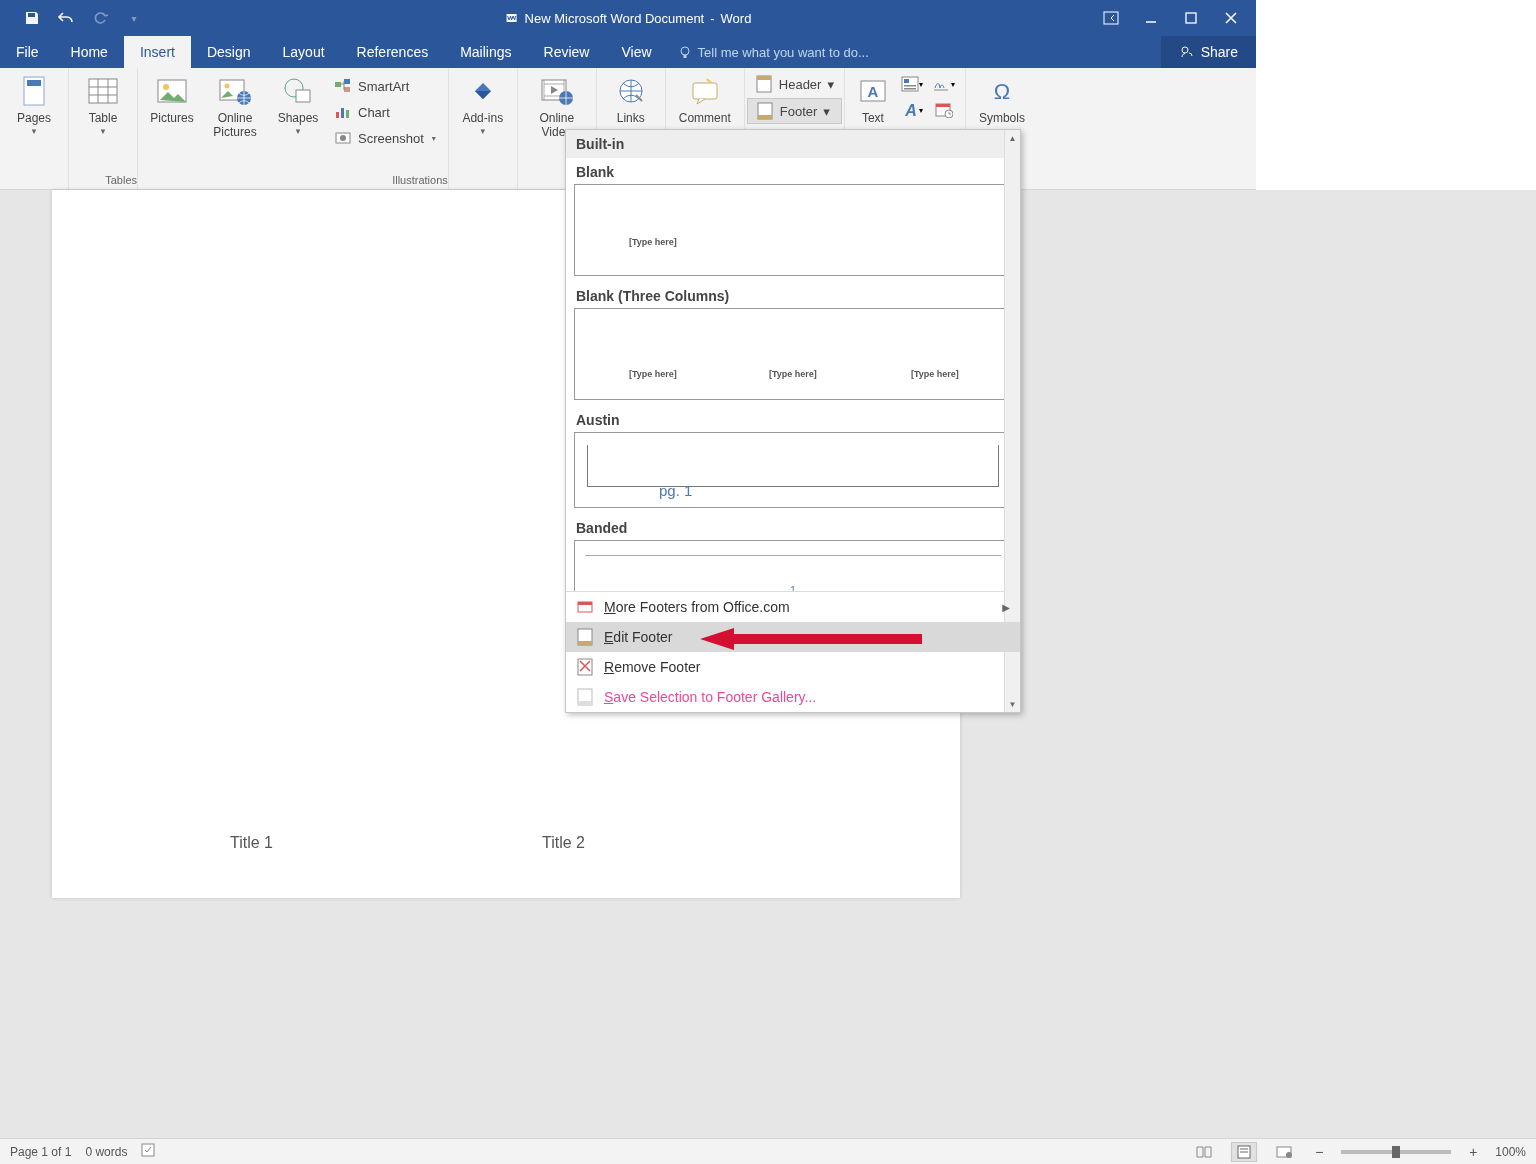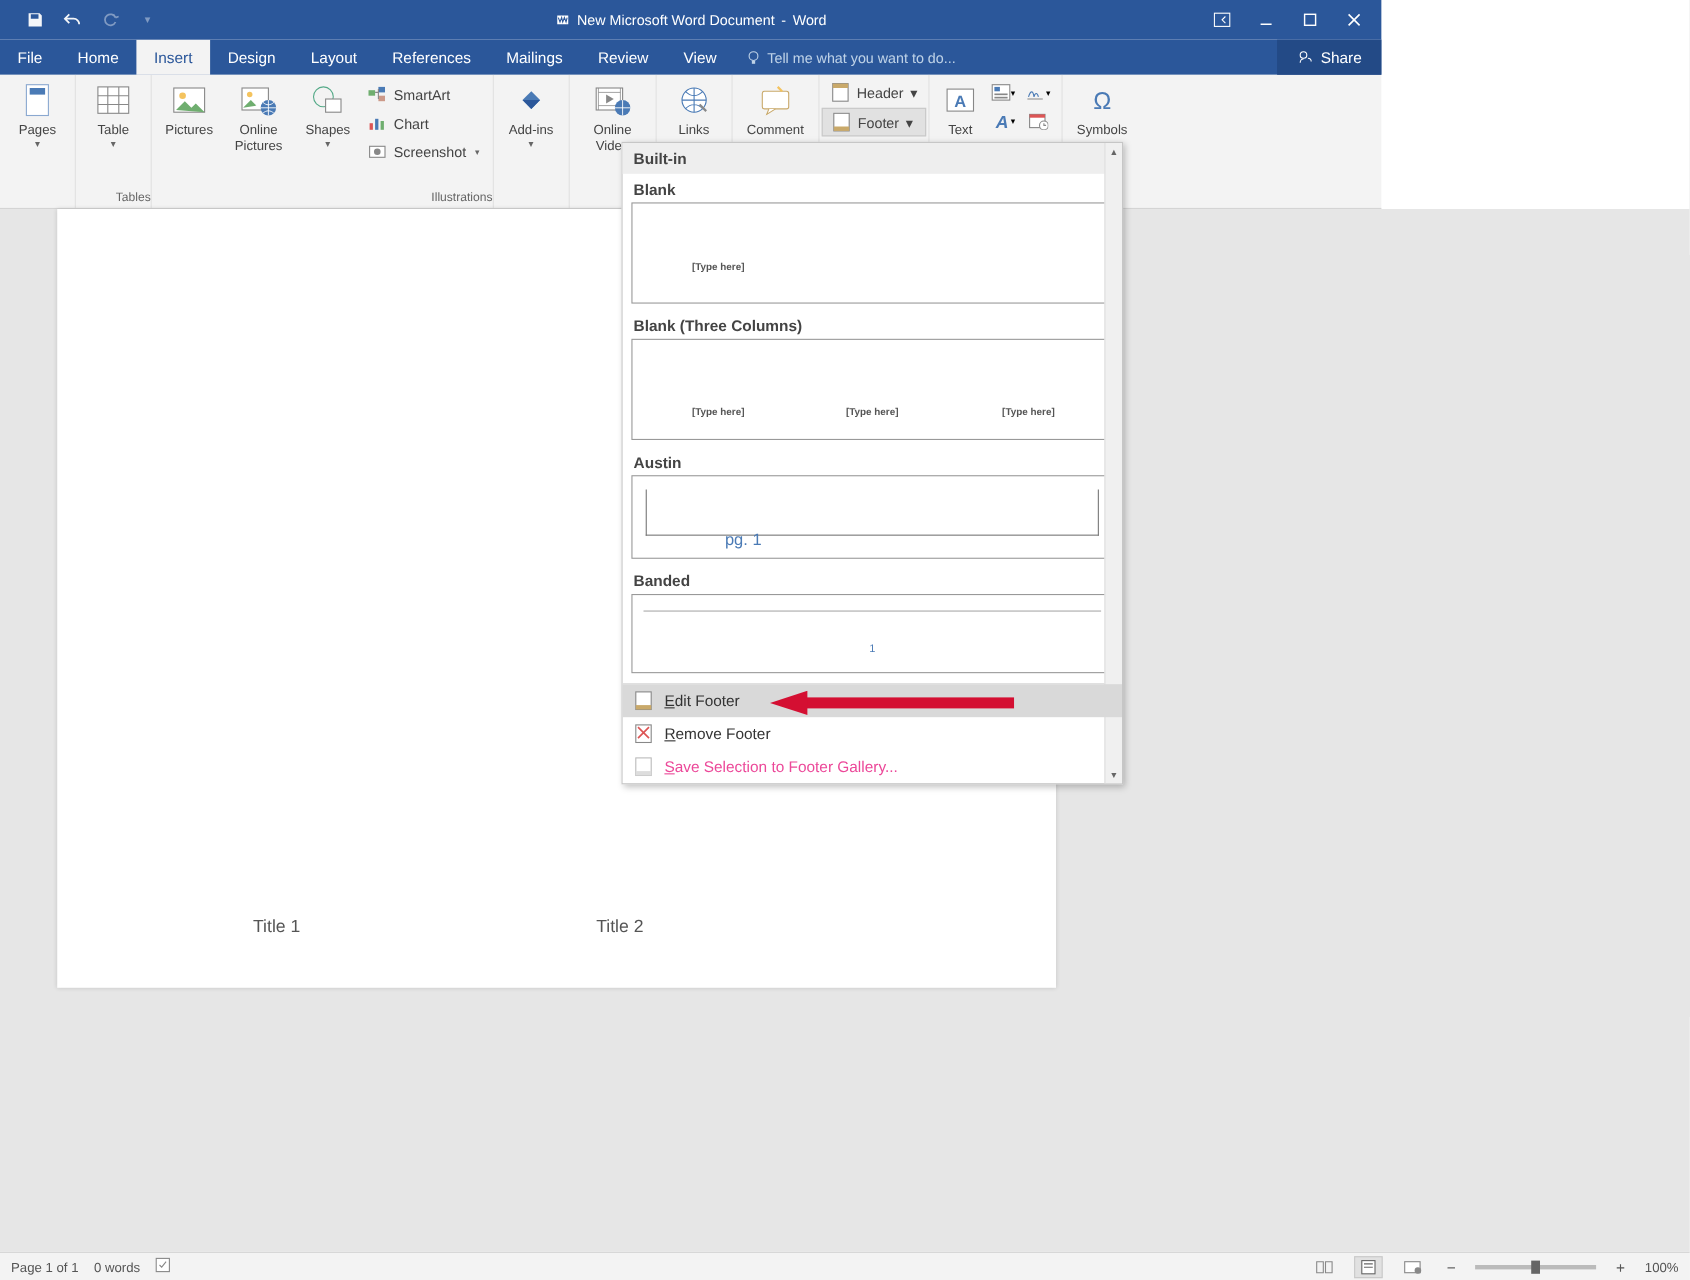--- a/index.html
+++ b/index.html
@@ -464,20 +464,30 @@
       <div class="banded-hr"></div>
       <span class="banded-n">1</span>
     </div>
   </div>
   <div class="gal-scrollbar">
     <div class="sb-btn">▲</div>
     <div style="flex:1"></div>
     <div class="sb-btn">▼</div>
   </div>
   <div class="gal-footer">
+    <div class="gal-footitem">
+      <span class="fi-icon">
+          <svg width="16" height="16">
+            <rect x="1" y="3" width="14" height="10" fill="#fff" stroke="#d55"></rect>
+            <rect x="1" y="3" width="14" height="3" fill="#d55"></rect>
+          </svg>
+        </span>
+      <span><span class="und">M</span><span></span>ore Footers from Office.com</span>
+      <span class="arrow-r">▶</span>
+    </div>
     <div class="gal-footitem hover">
       <span class="fi-icon">
           <svg width="16" height="18">
             <rect x="1" y="1" width="14" height="16" fill="#fff" stroke="#888"></rect>
             <rect x="1" y="13" width="14" height="4" fill="#c9a96a"></rect>
           </svg>
         </span>
       <span><span class="und">E</span>dit Footer</span>
     </div>
     <div class="gal-footitem">

